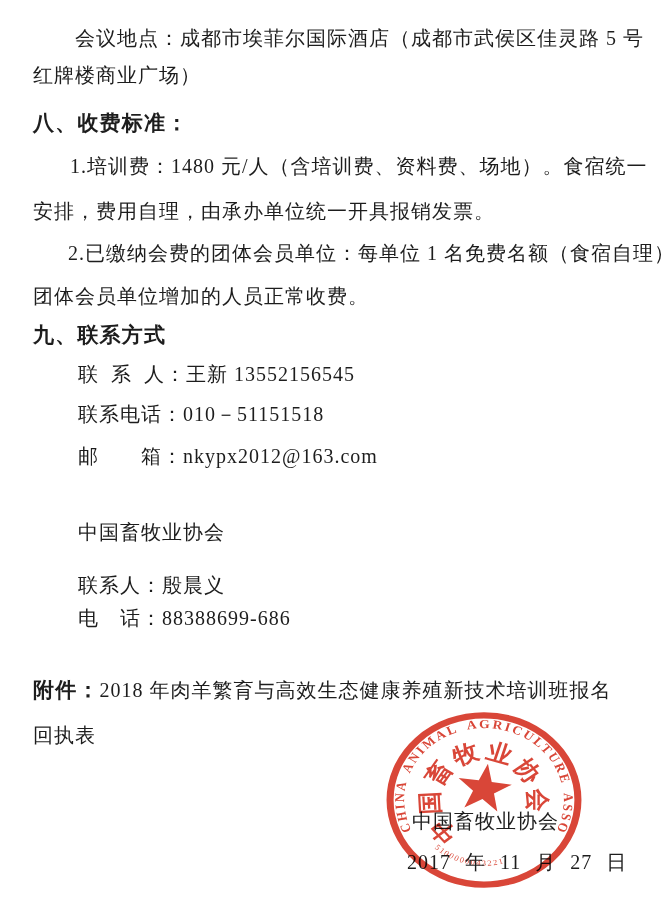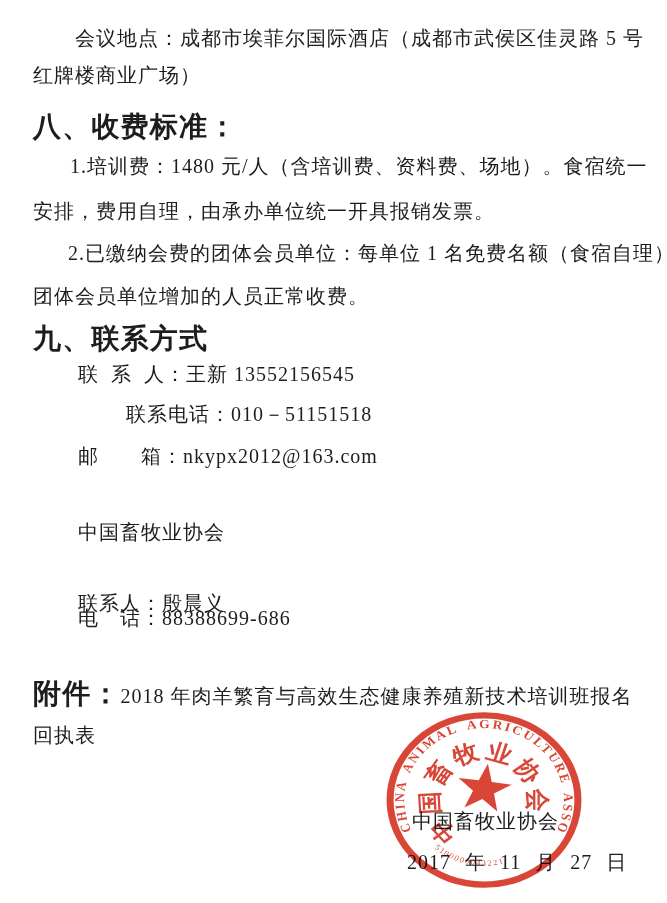--- a/index.html
+++ b/index.html
@@ -11,21 +11,21 @@
     font-family:"Liberation Serif","DejaVu Serif",serif;
     color:#1d1d1d;
   }
   .line{
     position:absolute;
     font-size:20px;
     line-height:1.15;
     letter-spacing:1px;
     white-space:pre;
   }
-  .bold{font-weight:bold;font-size:28px;letter-spacing:1.2px;}
+  .bold{font-weight:bold;font-size:21px;letter-spacing:1.2px;}
   .date-line{word-spacing:8px;}
   .stamp{
     position:absolute;
     left:383px;top:709px;
     width:202px;height:182px;
     mix-blend-mode:multiply;
     opacity:.93;
   }
   .stamp svg{width:100%;height:100%;display:block;}
 </style>
@@ -38,25 +38,25 @@
   <div class="line" style="left:33px;top:64px;">红牌楼商业广场）</div>
 
   <div class="line bold" style="left:33px;top:111px;">八、收费标准：</div>
   <div class="line" style="left:70px;top:155px;">1.培训费：1480 元/人（含培训费、资料费、场地）。食宿统一</div>
   <div class="line" style="left:33px;top:200px;text-align:center;">安排，费用自理，由承办单位统一开具报销发票。</div>
   <div class="line" style="left:68px;top:242px;">2.已缴纳会费的团体会员单位：每单位 1 名免费名额（食宿自理），</div>
   <div class="line" style="left:33px;top:285px;">团体会员单位增加的人员正常收费。</div>
 
   <div class="line bold" style="left:33px;top:323px;">九、联系方式</div>
   <div class="line" style="left:78px;top:363px;">联  系  人：王新 13552156545</div>
-  <div class="line" style="left:78px;top:403px;margin-left:48px;">联系电话：010－51151518</div>
+  <div class="line" style="left:78px;top:403px;">联系电话：010－51151518</div>
   <div class="line" style="left:78px;top:445px;">邮　　箱：nkypx2012@163.com</div>
 
   <div class="line" style="left:78px;top:521px;">中国畜牧业协会</div>
-  <div class="line" style="left:78px;top:592px;">联系人：殷晨义</div>
+  <div class="line" style="left:78px;top:574px;">联系人：殷晨义</div>
   <div class="line" style="left:78px;top:607px;">电　话：88388699-686</div>
 
   <div class="line" style="left:33px;top:678px;"><span class="bold">附件：</span><span>2018 年肉羊繁育与高效生态健康养殖新技术培训班报名</span></div>
   <div class="line" style="left:33px;top:724px;">回执表</div>
 
   <div class="line" style="left:412px;top:810px;">中国畜牧业协会</div>
   <div class="line date-line" style="left:407px;top:851px;">2017 年 11 月 27 日</div>
 
   <div class="stamp">
     <svg viewBox="0 0 200 200" preserveAspectRatio="none" font-family="Liberation Serif, DejaVu Serif, serif">

